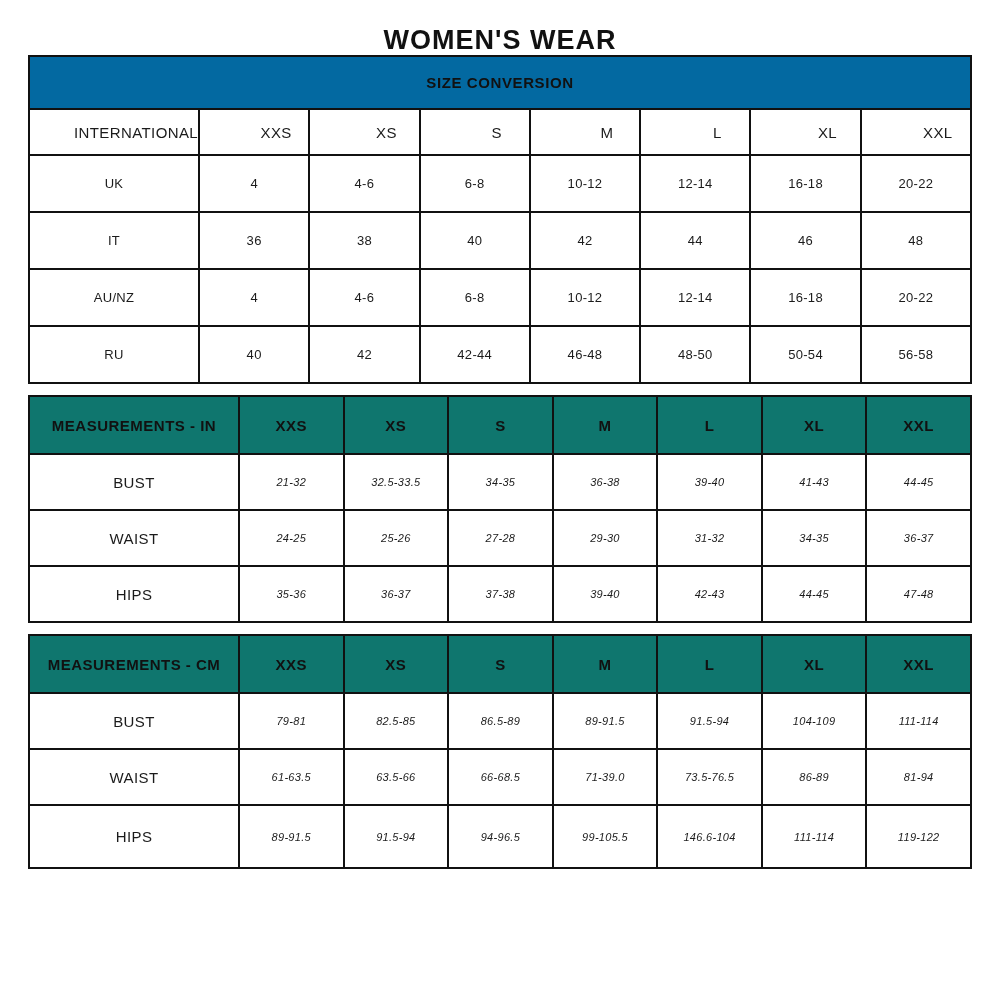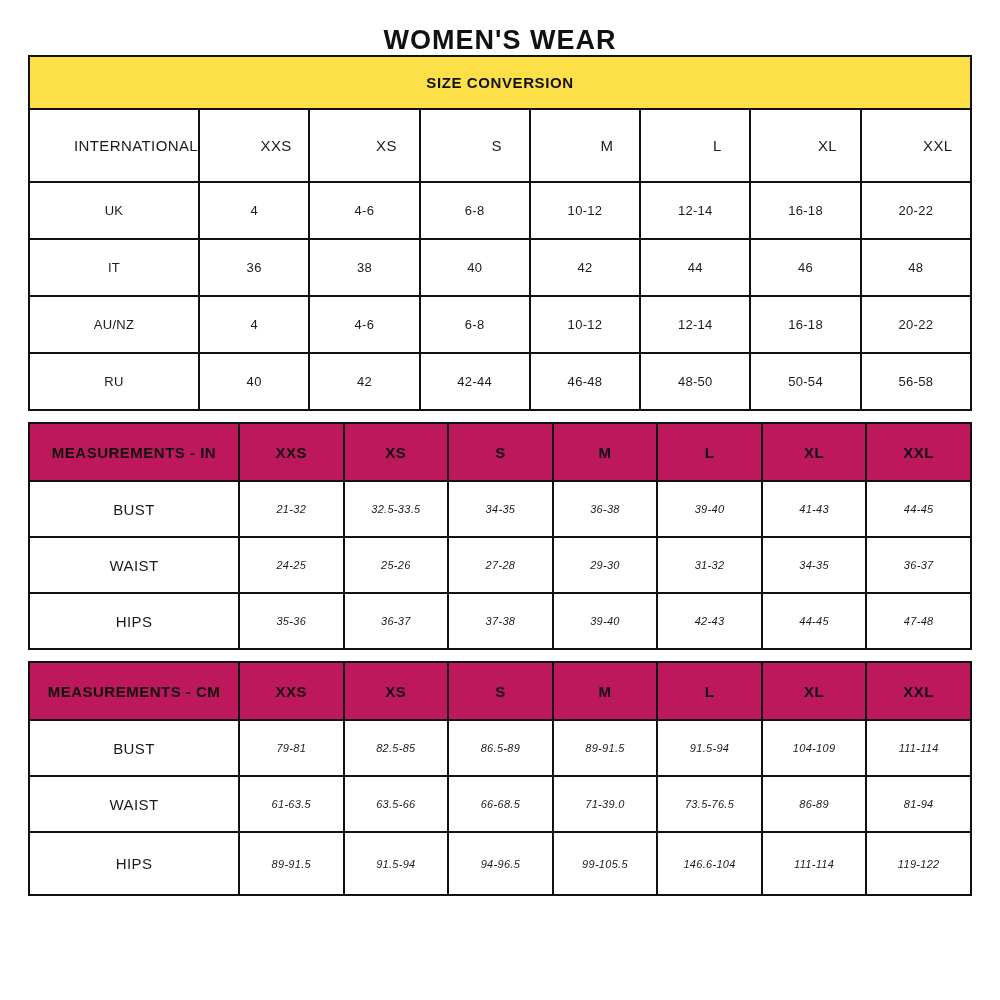--- a/index.html
+++ b/index.html
@@ -36,44 +36,44 @@
     text-align: center;
     vertical-align: middle;
     font-weight: normal;
     overflow: hidden;
     white-space: nowrap;
   }
   
   .tbl-conversion { }
   .tbl-conversion col.label-col { width: 170px; }
   .tbl-conversion .merged-header {
-    background: #fde047;
+    background: #0369a1;
     height: 53px;
     font-size: 15px;
     font-weight: bold;
     letter-spacing: 0.6px;
     color: #111111;
   }
   .tbl-conversion .size-head-row th {
-    height: 73px;
+    height: 46px;
     font-size: 15px;
     letter-spacing: 0.4px;
     padding-left: 44px;
   }
   .tbl-conversion tbody th,
   .tbl-conversion tbody td {
     height: 57px;
     font-size: 13px;
     letter-spacing: 0.3px;
   }
   
   .tbl-measure { margin-top: 11px; }
   .tbl-measure col.label-col { width: 210px; }
   .tbl-measure thead th {
-    background: #be185d;
+    background: #0f766e;
     height: 58px;
     font-size: 15px;
     font-weight: bold;
     letter-spacing: 0.5px;
     color: #111111;
   }
   .tbl-measure tbody .row-label {
     height: 56px;
     font-size: 15px;
     letter-spacing: 0.4px;

